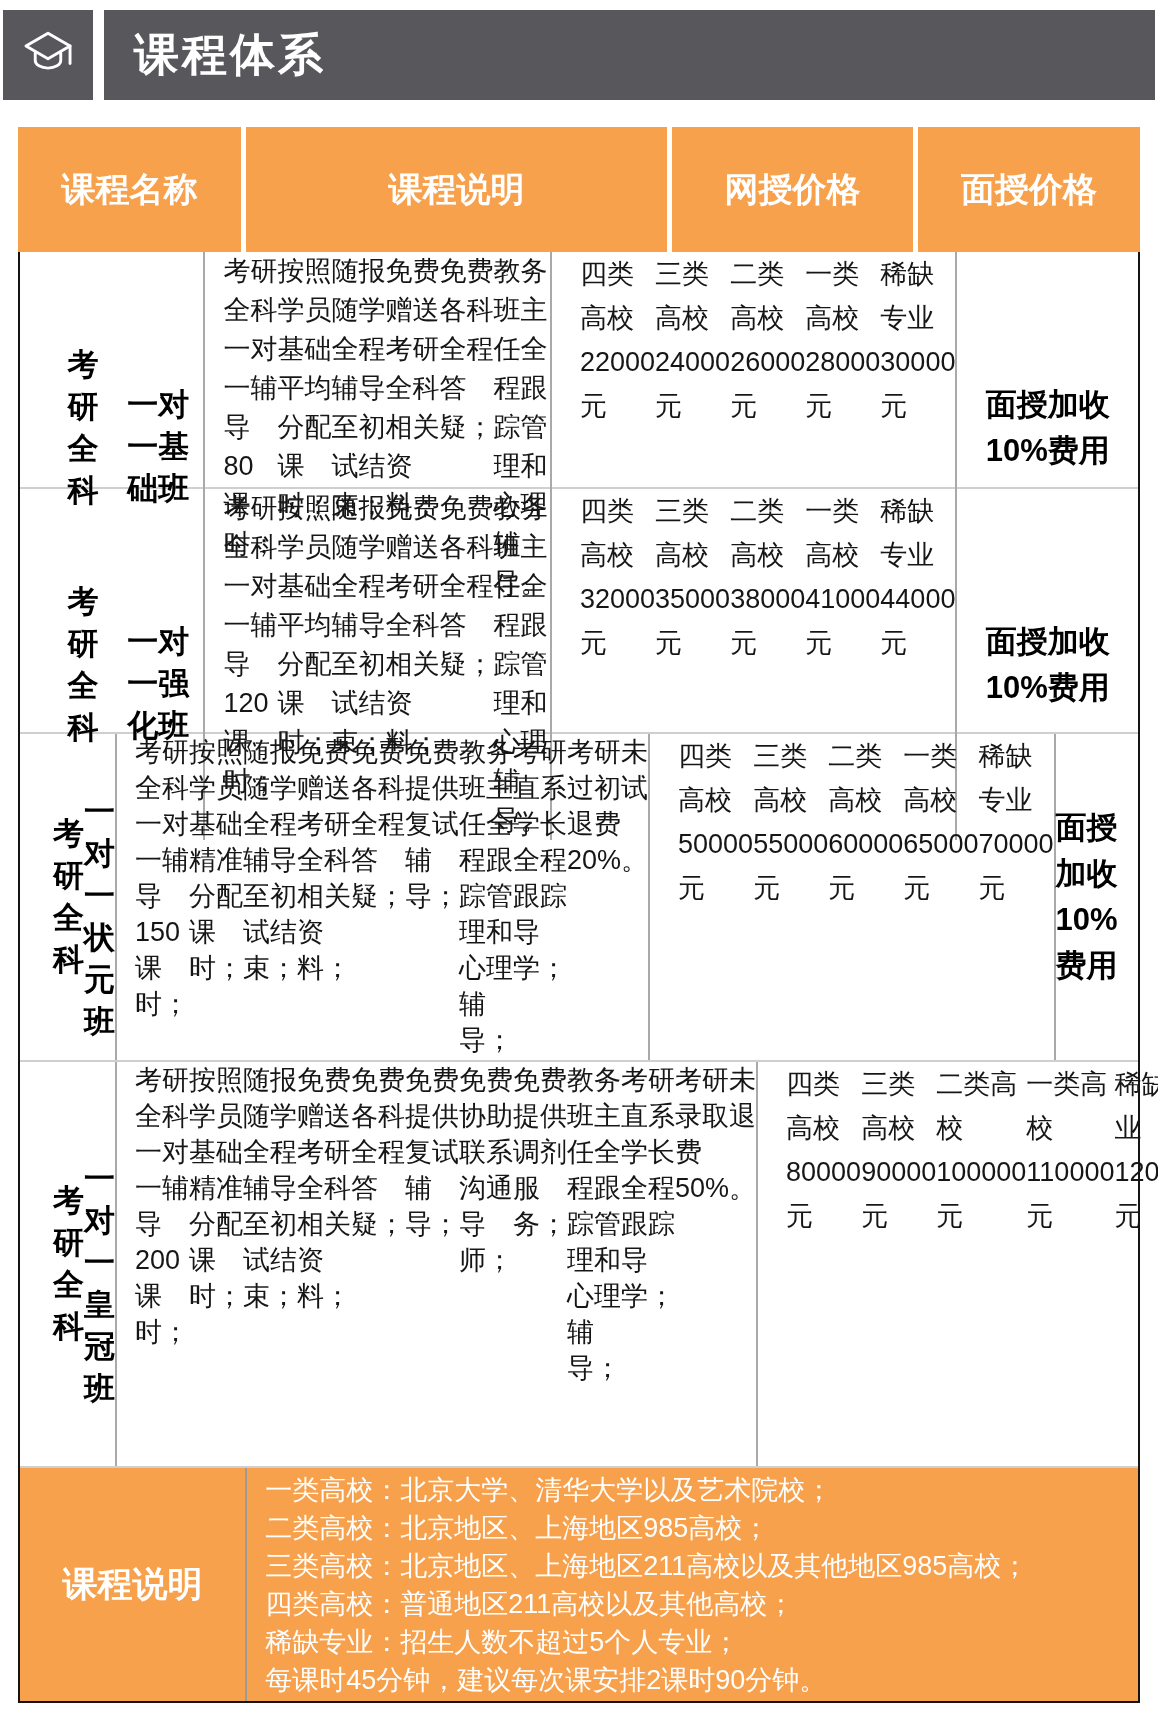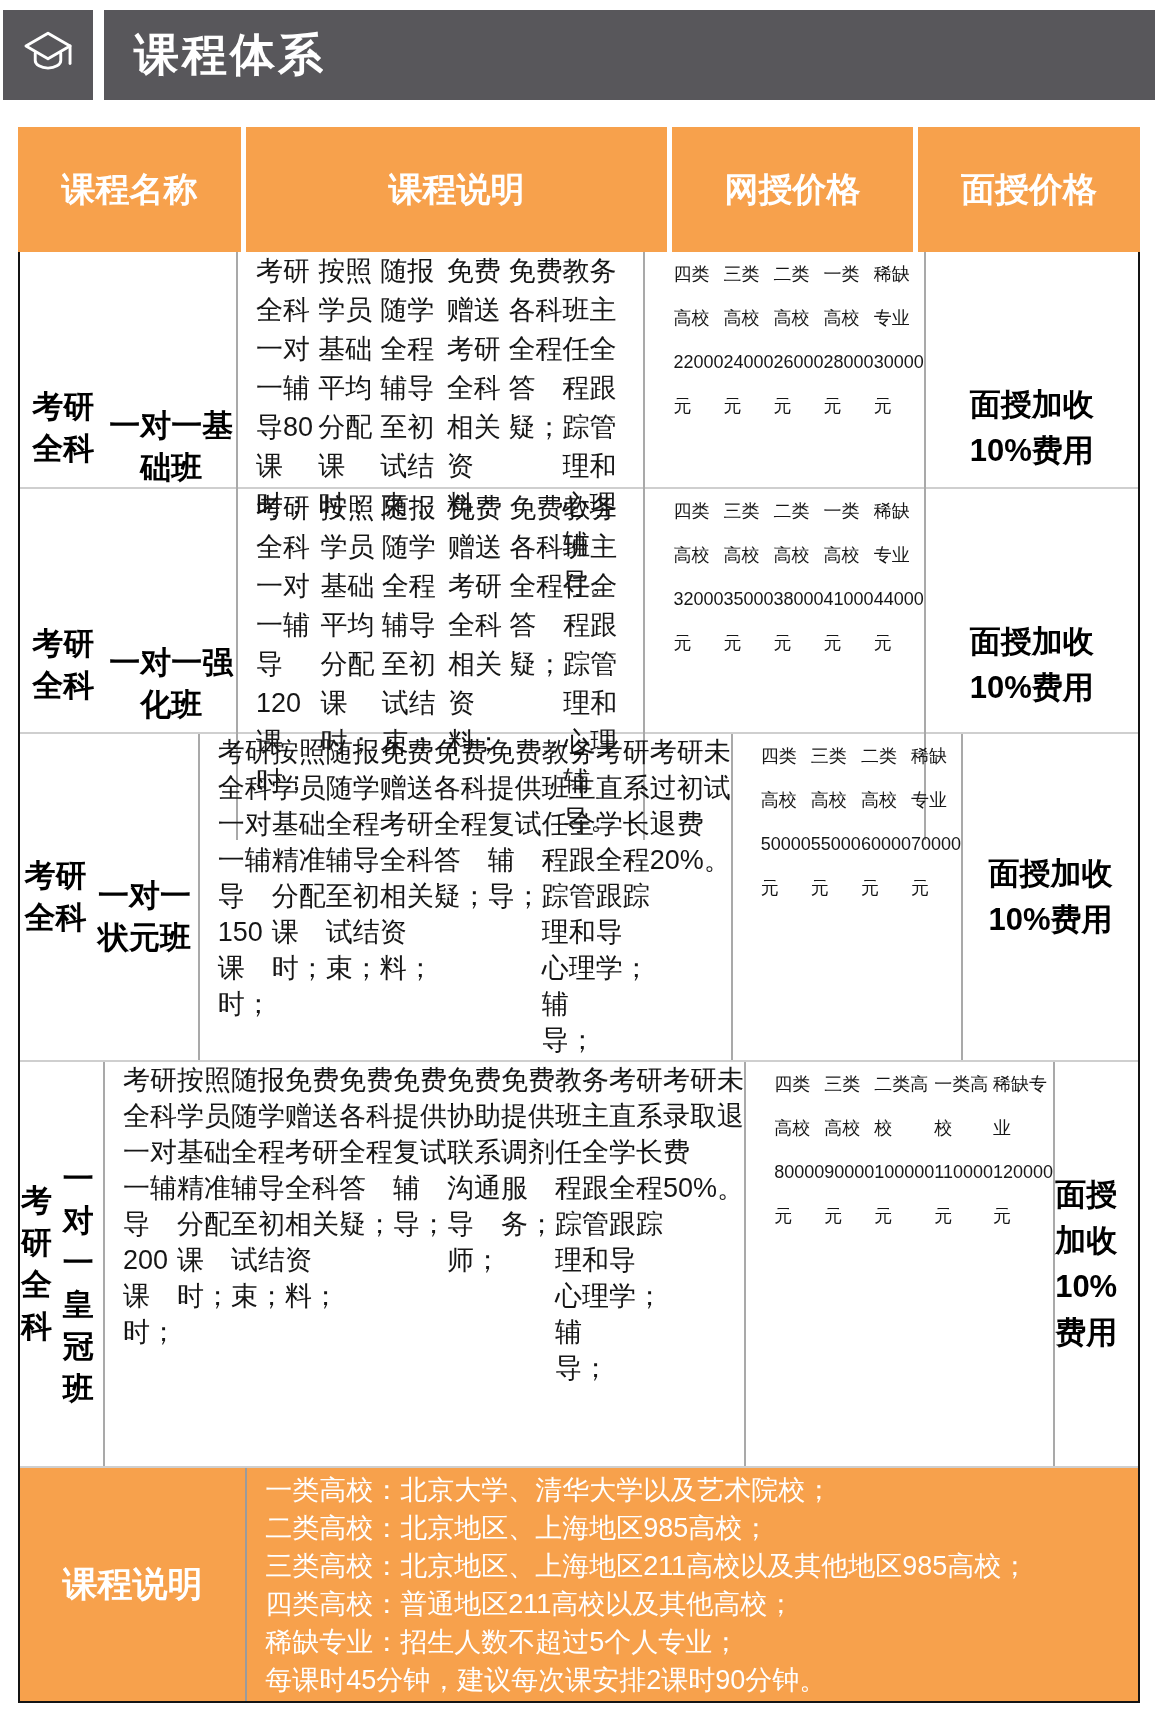--- a/index.html
+++ b/index.html
@@ -22,25 +22,25 @@
 
   .tbody{border:2px solid #141414;border-top:none;background:#ffffff;}
   .row{display:grid;grid-template-columns:228fr 426fr 246fr 222fr;}
   .cell{box-sizing:border-box;border-right:2px solid #A9A9A9;display:flex;justify-content:center;}
   .cell:last-child{border-right:none;}
   .row{border-bottom:2px solid #CFCFCF;}
   .row:last-of-type{border-bottom:none;}
 
   .r1{height:235px;} .r2{height:243px;} .r3{height:326px;} .r4{height:404px;}
 
-  .c-name{align-items:center;font-size:31px;font-weight:bold;color:#000000;text-align:center;}
+  .c-name{align-items:center;font-size:31px;font-weight:bold;color:#000000;text-align:center;padding-left:33px;}
   .c-name div + div{margin-top:39px;}
   .c-desc{padding-left:18px;font-size:27px;line-height:39px;color:#161616;}
   .r3 .c-desc,.r4 .c-desc{line-height:36px;}
-  .c-net{padding-left:28px;font-size:18px;line-height:44px;color:#161616;}
+  .c-net{padding-left:28px;font-size:27px;line-height:44px;color:#161616;}
   .c-face{align-items:center;}
   .face-inner{font-size:31px;font-weight:bold;color:#000000;text-align:left;line-height:46px;}
 
   
   .tfoot{display:grid;grid-template-columns:228fr 894fr;height:233px;background:#F7A14C;}
   .tf-label{box-sizing:border-box;border-right:2px solid #9B9B9B;display:flex;align-items:center;justify-content:center;
     color:#ffffff;font-size:35px;font-weight:bold;}
   .tf-text{display:flex;flex-direction:column;justify-content:center;padding-left:18px;
     color:#ffffff;font-size:27px;line-height:38px;border-radius:8px;}
 </style>
@@ -143,20 +143,21 @@
             <div>免费各科全程答疑；</div>
             <div>免费提供复试辅导；</div>
             <div>教务班主任全程跟踪管理和心理辅导；</div>
             <div>考研直系学长全程跟踪导学；</div>
             <div>考研未过初试退费20%。</div>
           </div>
         <div class="cell c-net">
             <div>四类高校50000元</div>
             <div>三类高校55000元</div>
             <div>二类高校60000元</div>
+            <div>一类高校65000元</div>
             <div>稀缺专业70000元</div>
           </div>
         <div class="cell c-face">
           <div class="face-inner">
               <div>面授加收</div>
               <div>10%费用</div>
             </div>
         </div>
       </div>
 

